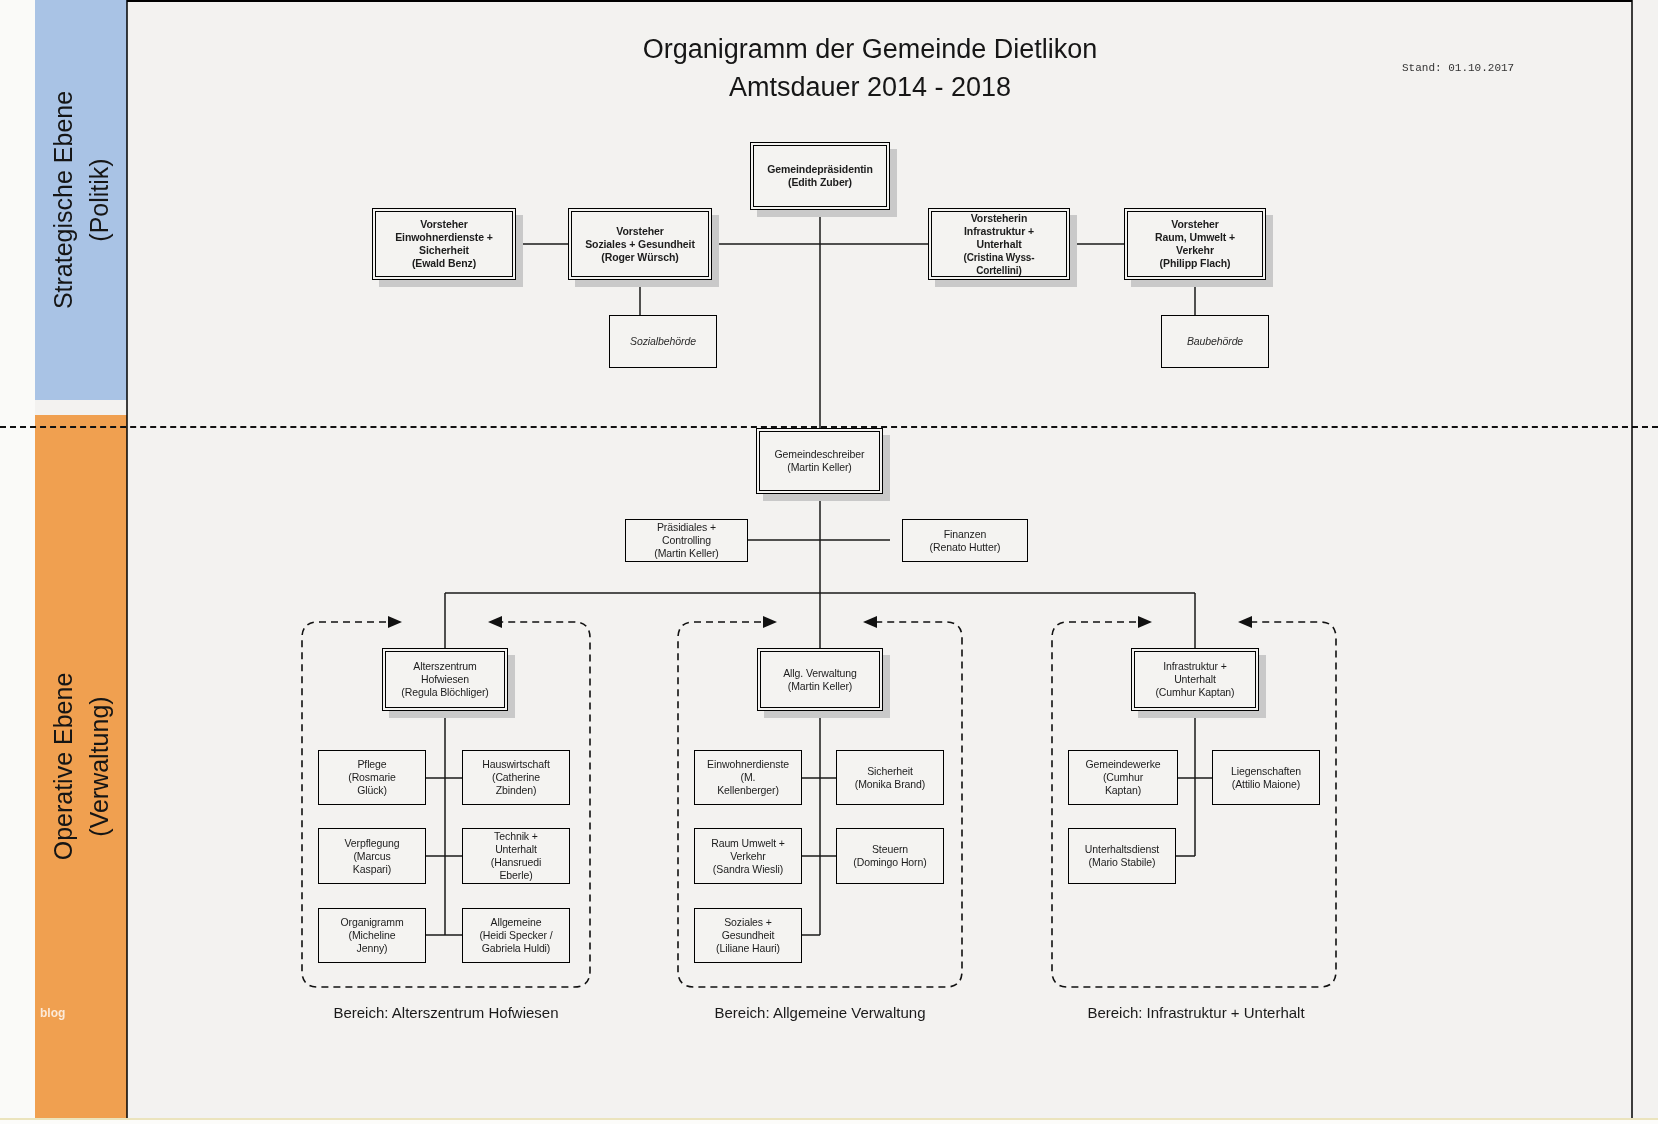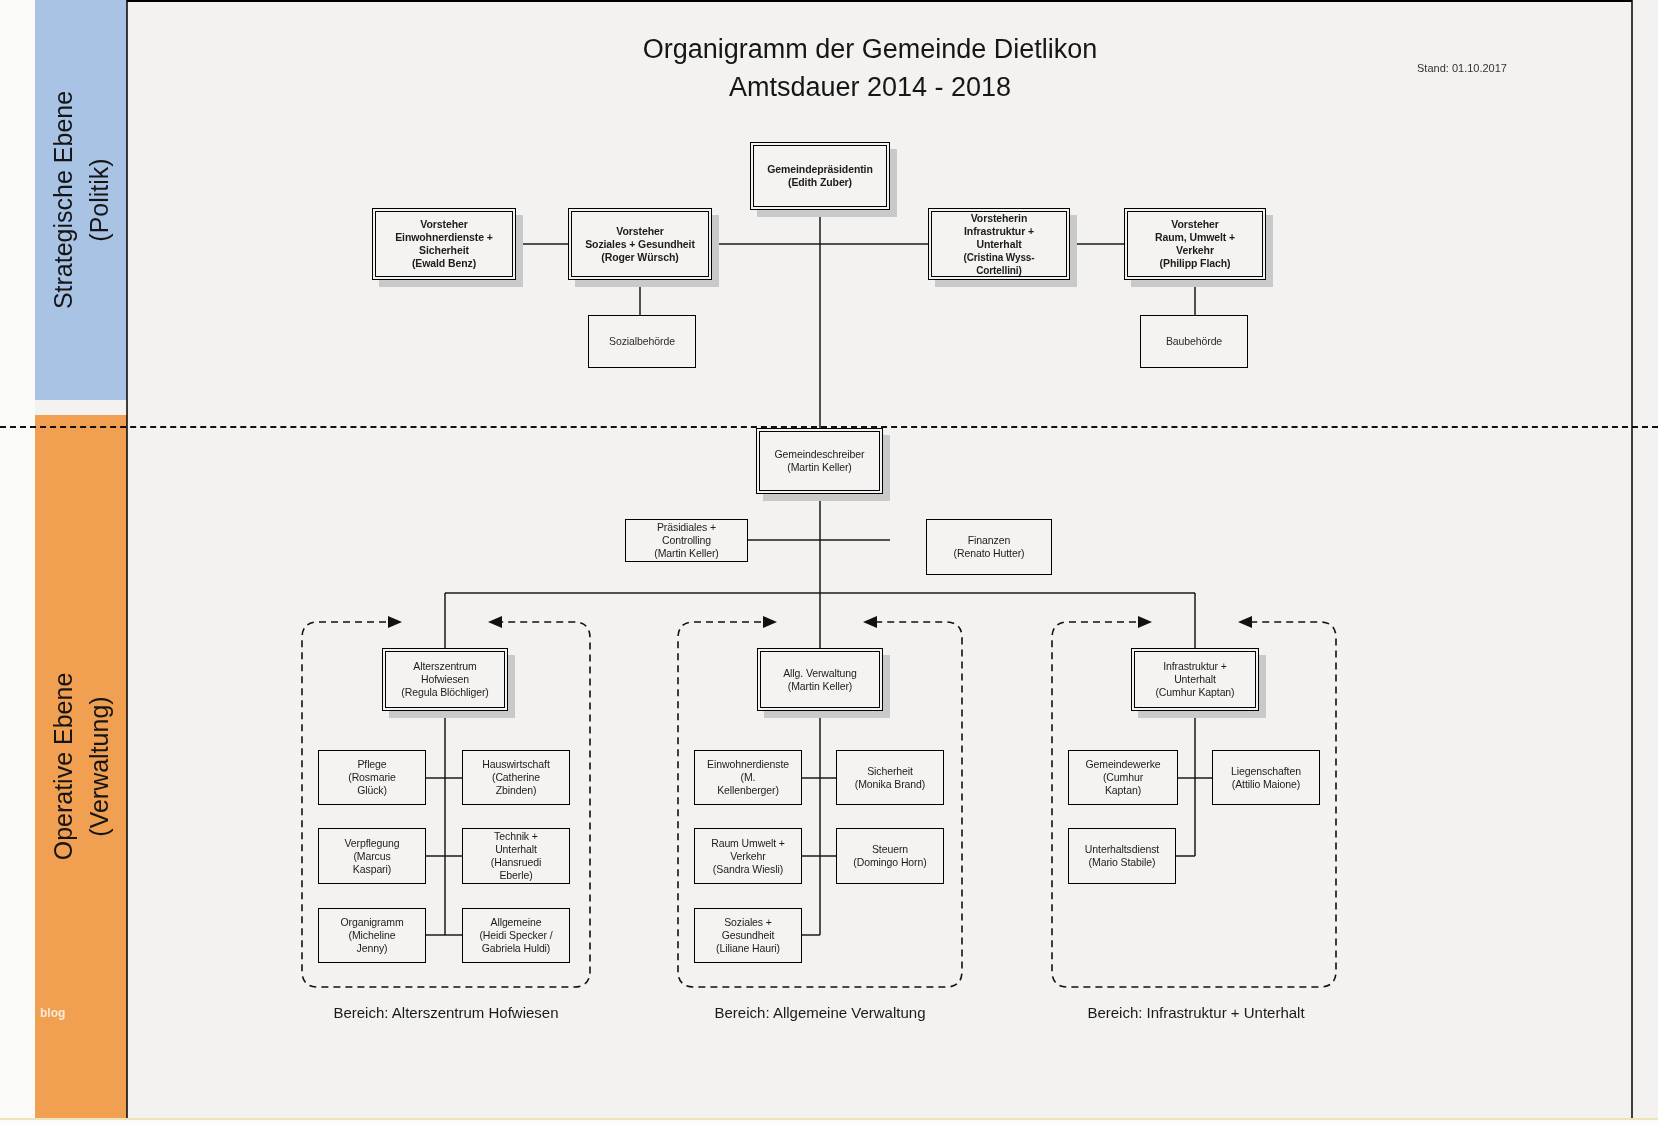--- a/index.html
+++ b/index.html
@@ -5,29 +5,29 @@
   html,body{margin:0;padding:0;}
   body{font-family:"Liberation Sans", sans-serif; background:#fff;}
   #stage{position:relative;width:1658px;height:1124px;background:#f3f2f0;overflow:hidden;color:#1c1c1c;}
   .left-margin{position:absolute;left:0;top:0;width:35px;height:1118px;background:#fafaf8;}
   .band{position:absolute;left:35px;width:92px;}
   .band-inner{position:absolute;top:0;left:0;transform-origin:0 0;transform:rotate(-90deg) translateX(-100%);display:flex;flex-direction:column;justify-content:center;align-items:center;font-size:25px;line-height:36px;color:#151515;}
   .bottom-line{position:absolute;left:0;top:1118px;width:1658px;height:2px;background:#ebe4bd;}
   .bottom-strip{position:absolute;left:0;top:1120px;width:1658px;height:4px;background:#fcfcfa;}
   .sep-dashed{position:absolute;left:0;top:426px;width:1658px;border-top:2px dashed #111;}
   .title-wrap{position:absolute;left:480px;top:30px;width:780px;text-align:center;font-size:27px;line-height:38px;color:#161616;}
-  .stand{position:absolute;left:1402px;top:62px;width:120px;text-align:center;font-size:11px;color:#333;}
+  .stand{position:absolute;left:1402px;top:62px;width:120px;text-align:left;font-size:11px;color:#333;font-family:Liberation Mono, monospace;}
   .watermark{position:absolute;left:40px;top:1006px;font-size:12px;font-weight:bold;color:rgba(255,255,255,0.78);}
   svg.lines{position:absolute;left:0;top:0;z-index:1;}
   .box{position:absolute;z-index:2;background:#f4f3f1;border:1.5px solid #000;display:flex;flex-direction:column;align-items:center;justify-content:center;text-align:center;font-size:10.5px;line-height:13px;letter-spacing:-0.1px;box-sizing:border-box;padding:1px 16px;}
   .dbl::after{content:"";position:absolute;inset:2px;border:1px solid #000;pointer-events:none;}
   .dbl{box-shadow:7px 7px 0 0 #c9c9c9;}
   .sgl{border-width:1px;}
   .bold{font-weight:bold;}
-  .it{color:#2a2a2a;}
+  .it{font-style:italic;color:#2a2a2a;margin-left:21px;}
   .bt,.bp{white-space:pre-line;}
   .bereich{position:absolute;z-index:2;width:320px;text-align:center;font-size:15px;color:#1a1a1a;}
 </style>
 </head>
 <body>
 
 <div id="stage">
 
   <div class="left-margin"></div>
 
@@ -133,21 +133,21 @@
   </div>
 
   <div class="box dbl" style="left:756px;top:428px;width:127px;height:66px">
     <div class="bt">Gemeindeschreiber</div>
     <div class="bp">(Martin Keller)</div>
   </div>
   <div class="box sgl" style="left:625px;top:519px;width:123px;height:43px">
     <div class="bt">Präsidiales + Controlling</div>
     <div class="bp">(Martin Keller)</div>
   </div>
-  <div class="box sgl" style="left:926px;top:519px;width:126px;height:56px">
+  <div class="box sgl" style="left:902px;top:519px;width:126px;height:43px">
     <div class="bt">Finanzen</div>
     <div class="bp">(Renato Hutter)</div>
   </div>
 
   <div class="box dbl" style="left:382px;top:648px;width:126px;height:63px">
     <div class="bt">Alterszentrum Hofwiesen</div>
     <div class="bp">(Regula Blöchliger)</div>
   </div>
   <div class="box dbl" style="left:757px;top:648px;width:126px;height:63px">
     <div class="bt">Allg. Verwaltung</div>

